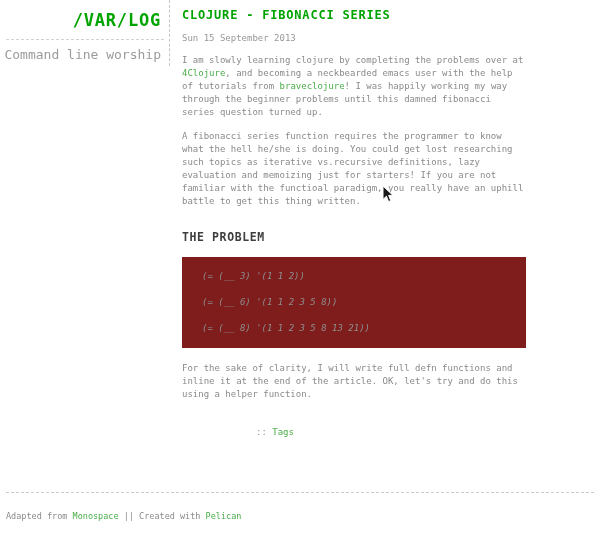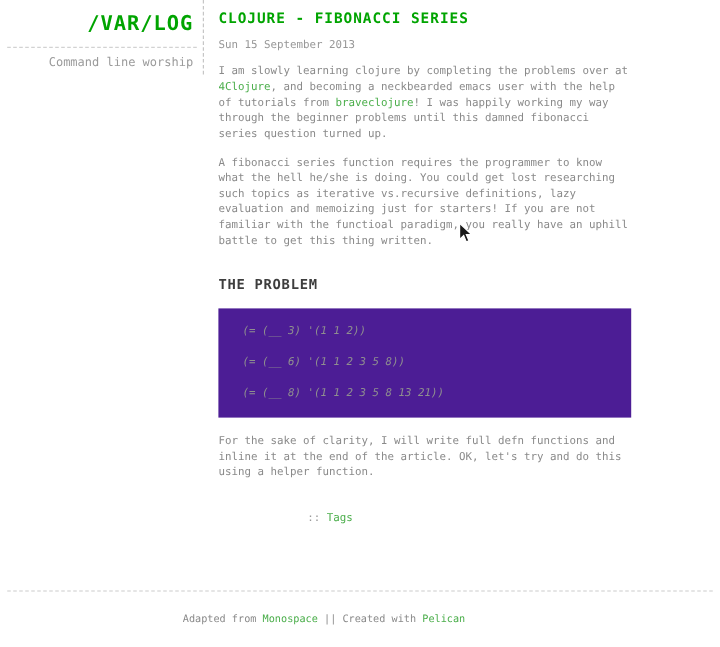--- a/index.html
+++ b/index.html
@@ -29,21 +29,21 @@
     text-decoration:none;
     cursor:pointer;
   }
   .sidebar-hr {
     border:none;
     border-top:1px dashed #d2d2d2;
     margin:9px 5px 7px 6px;
   }
   .tagline {
     color:#9b9b9b;
-    font-size:10px;
+    font-size:13px;
     margin:0 8px 0 0;
   }
 
   
   .main {
     position:absolute; left:182px; top:8px;
     width:344px;
   }
   .article-title {
     color:#00a400;
@@ -67,21 +67,21 @@
     text-decoration:none;
     cursor:pointer;
   }
   h2.section-heading {
     color:#3e3e3e;
     font-size:11.5px; font-weight:bold;
     letter-spacing:0.6px;
     margin:22px 0 10px 0;
   }
   pre.code-block {
-    background:#4c1d95;
+    background:#7f1d1d;
     color:#8f8f8f;
     font-style:italic;
     font-size:9px;
     line-height:13px;
     padding:13px 26px 13px 20px;
     margin:13px 0 14px 0;
     white-space:pre;
     font-family:"DejaVu Sans Mono", monospace;
   }
   .tags-line {
@@ -90,21 +90,20 @@
     color:#9a9a9a;
   }
   .tags-line a { margin-left:0.6em; }
 
   
   .footer {
     position:absolute; left:6px; right:6px; top:492px;
     border-top:1px dashed #cccccc;
   }
   .footer-inner {
-    text-align:center;
     margin-right:60px;
     padding-top:18px;
     font-size:8.5px;
     color:#8a8a8a;
   }
 
   
   .cursor {
     position:absolute; left:382px; top:185px;
     width:12px; height:19px;

